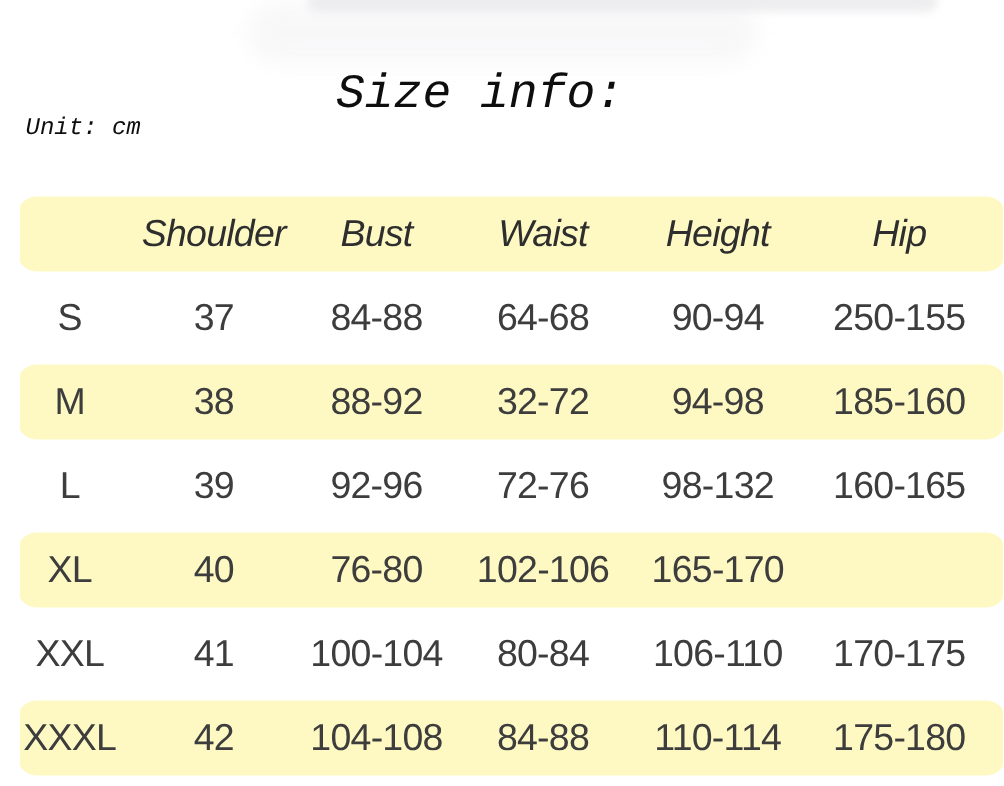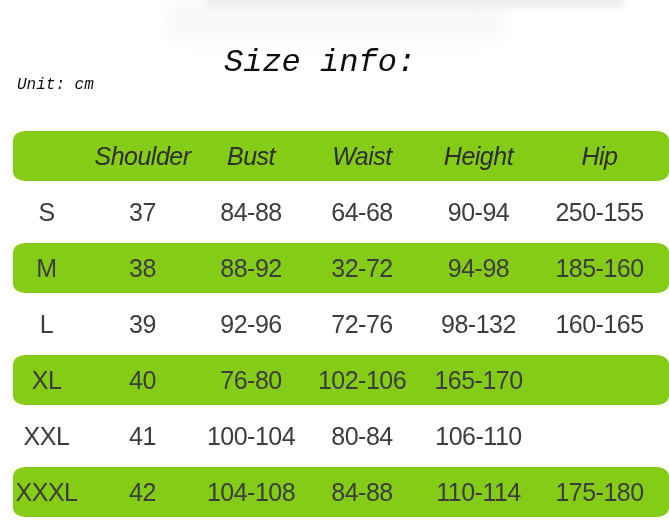--- a/index.html
+++ b/index.html
@@ -58,21 +58,21 @@
   }
   .row {
     display: grid;
     grid-template-columns: 67px 125px 92px 130px 103px 139px;
     align-items: center;
     height: 56px;
     box-sizing: border-box;
     text-align: center;
   }
   .row.striped {
-    background: #84cc16;
+    background: #fef9c3;
     border-top: 3px solid transparent;
     border-bottom: 3px solid transparent;
     background-clip: padding-box;
     border-radius: 12px;
   }
   .cell {
     font-size: 25px;
     letter-spacing: -0.5px;
     color: #3d3d3d;
     line-height: 1;
@@ -138,20 +138,21 @@
       <div class="cell">102-106</div>
       <div class="cell">165-170</div>
     </div>
 
     <div class="row">
       <div class="cell">XXL</div>
       <div class="cell">41</div>
       <div class="cell">100-104</div>
       <div class="cell">80-84</div>
       <div class="cell">106-110</div>
+      <div class="cell">170-175</div>
     </div>
 
     <div class="row striped">
       <div class="cell">XXXL</div>
       <div class="cell">42</div>
       <div class="cell">104-108</div>
       <div class="cell">84-88</div>
       <div class="cell">110-114</div>
       <div class="cell">175-180</div>
     </div>

